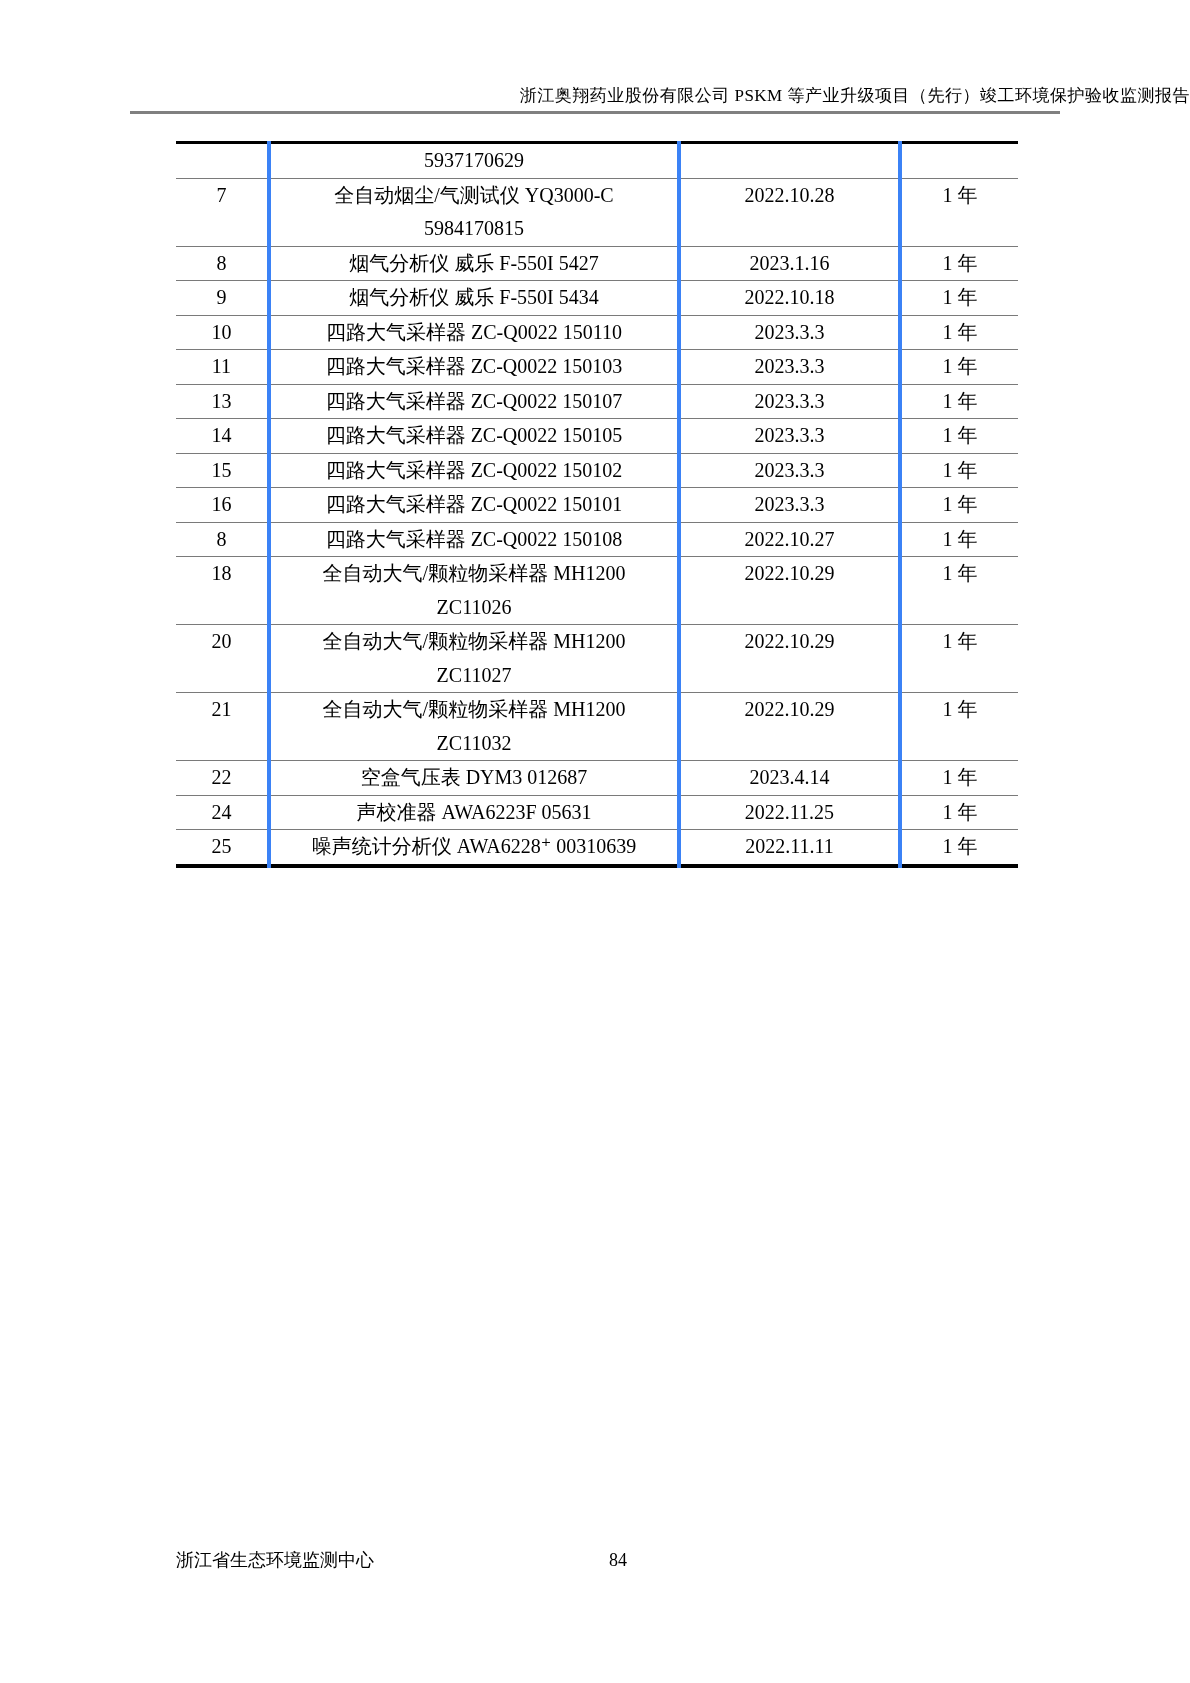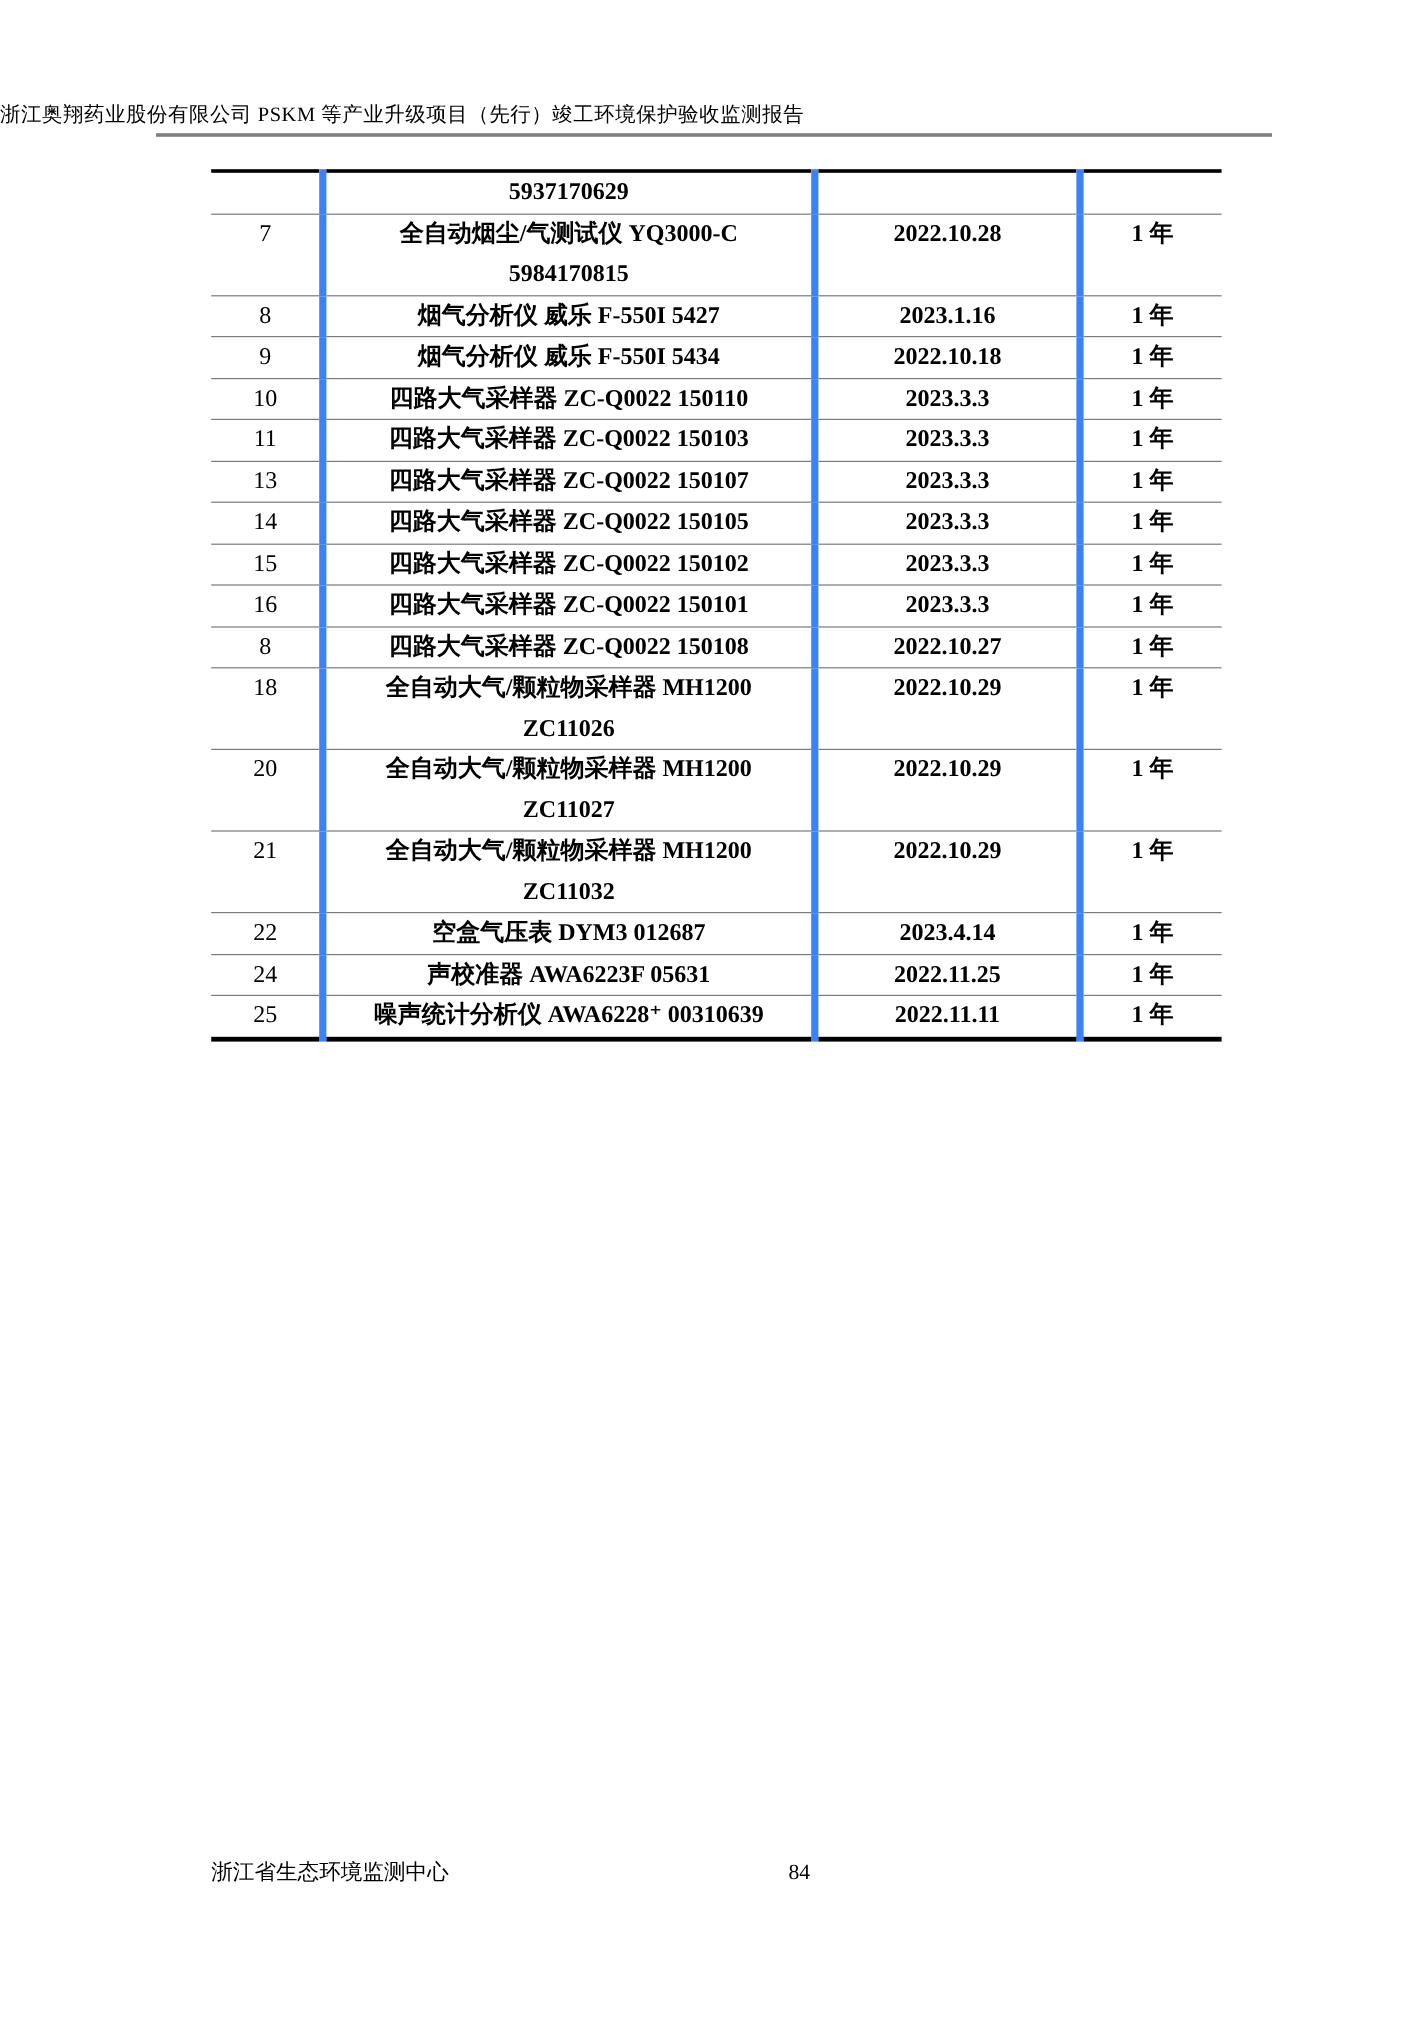--- a/index.html
+++ b/index.html
@@ -12,21 +12,21 @@
     font-family: "Liberation Serif", "DejaVu Serif", serif;
     color: #000000;
     overflow: hidden;
   }
   
   .header-title {
     position: absolute;
     top: 86px;
     left: 0;
     width: 1190px;
-    text-align: left;
+    text-align: right;
     font-size: 17px;
     line-height: 20px;
     color: #000000;
     letter-spacing: 0.5px;
     white-space: nowrap;
   }
   .header-rule {
     position: absolute;
     top: 111px;
     left: 130px;
@@ -49,39 +49,38 @@
   .equip-table td {
     vertical-align: top;
     text-align: center;
     line-height: 33.5px;
     padding: 0;
     border-top: 1px solid #7a7a7a;
     border-bottom: 1px solid #7a7a7a;
     overflow: hidden;
     white-space: nowrap;
   }
-  .equip-table td + td { border-left: 6px solid #3b82f6; font-weight: bold; }
+  .equip-table td + td { border-left: 4px solid #3b82f6; }
   .equip-table tr.row-single { height: 33.5px; }
   .equip-table tr.row-double { height: 67px; }
   
   .footer-org {
     position: absolute;
     left: 176px;
     top: 1549px;
     font-size: 18px;
     line-height: 22px;
     white-space: nowrap;
   }
   .page-number {
     position: absolute;
     left: 609px;
     top: 1549px;
     font-size: 18px;
     line-height: 22px;
-    margin-left: 48px;
   }
 </style>
 </head>
 <body>
 
 <div class="page">
 
   <div class="header-title">浙江奥翔药业股份有限公司 PSKM 等产业升级项目（先行）竣工环境保护验收监测报告</div>
 
   <div class="header-rule"></div>

